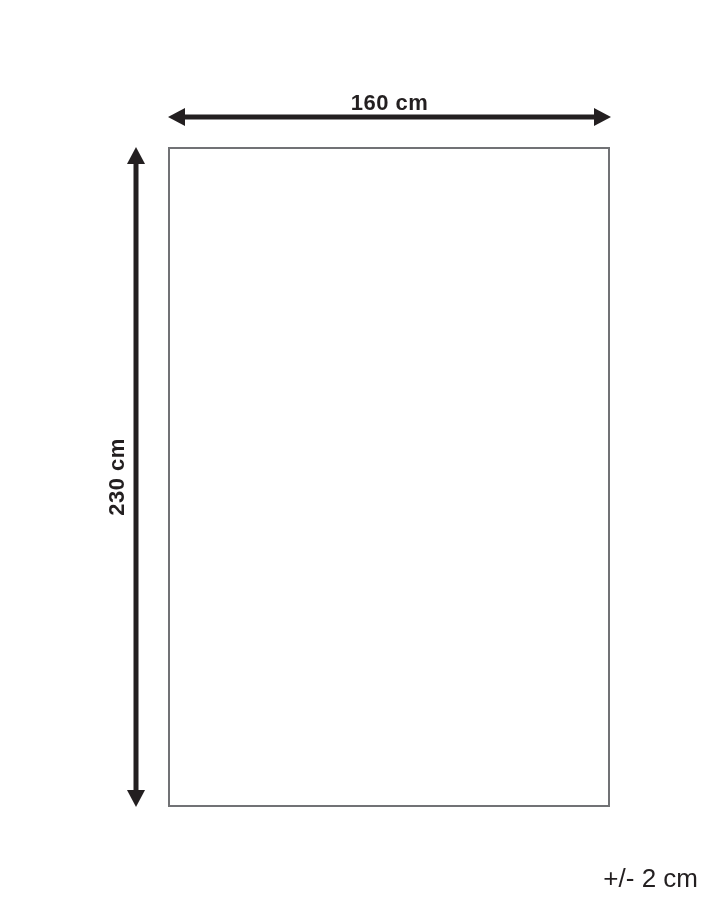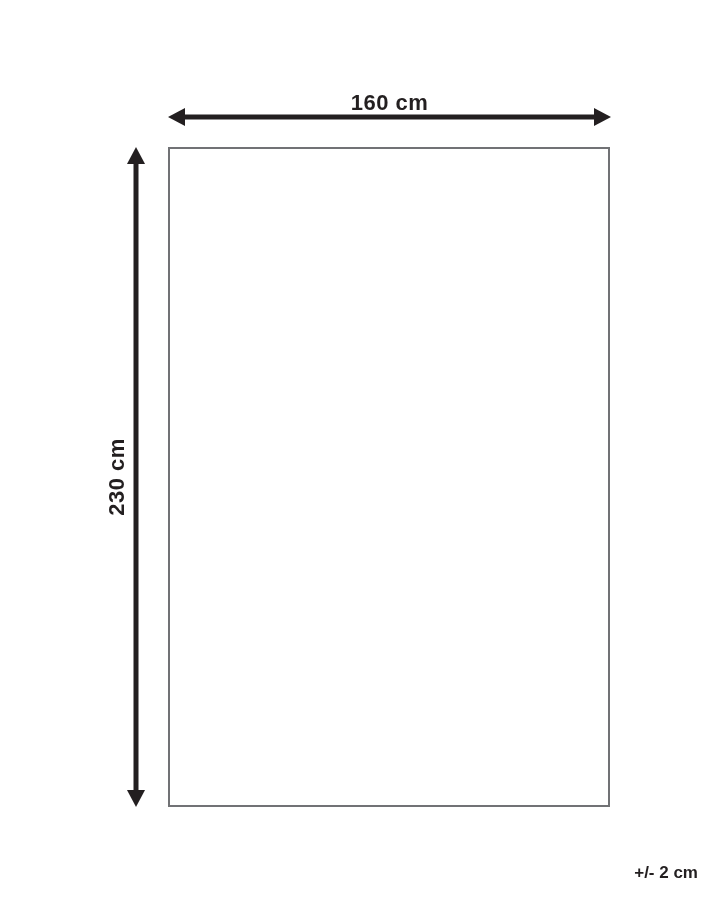--- a/index.html
+++ b/index.html
@@ -94,22 +94,22 @@
   }
   .height-label {
     left: 117px; top: 477px;
     transform: translate(-50%, -50%) rotate(-90deg);
     transform-origin: center center;
   }
   .tolerance-label {
     position: absolute;
     right: 22px; top: 863px;
     color: var(--ink);
-    font-size: 17px;
-    font-weight: 700;
+    font-size: 26px;
+    font-weight: 400;
     white-space: nowrap;
   }
 </style>
 </head>
 <body>
 
 <div class="diagram">
 
   <div class="dim-label width-label">160 cm</div>
 

